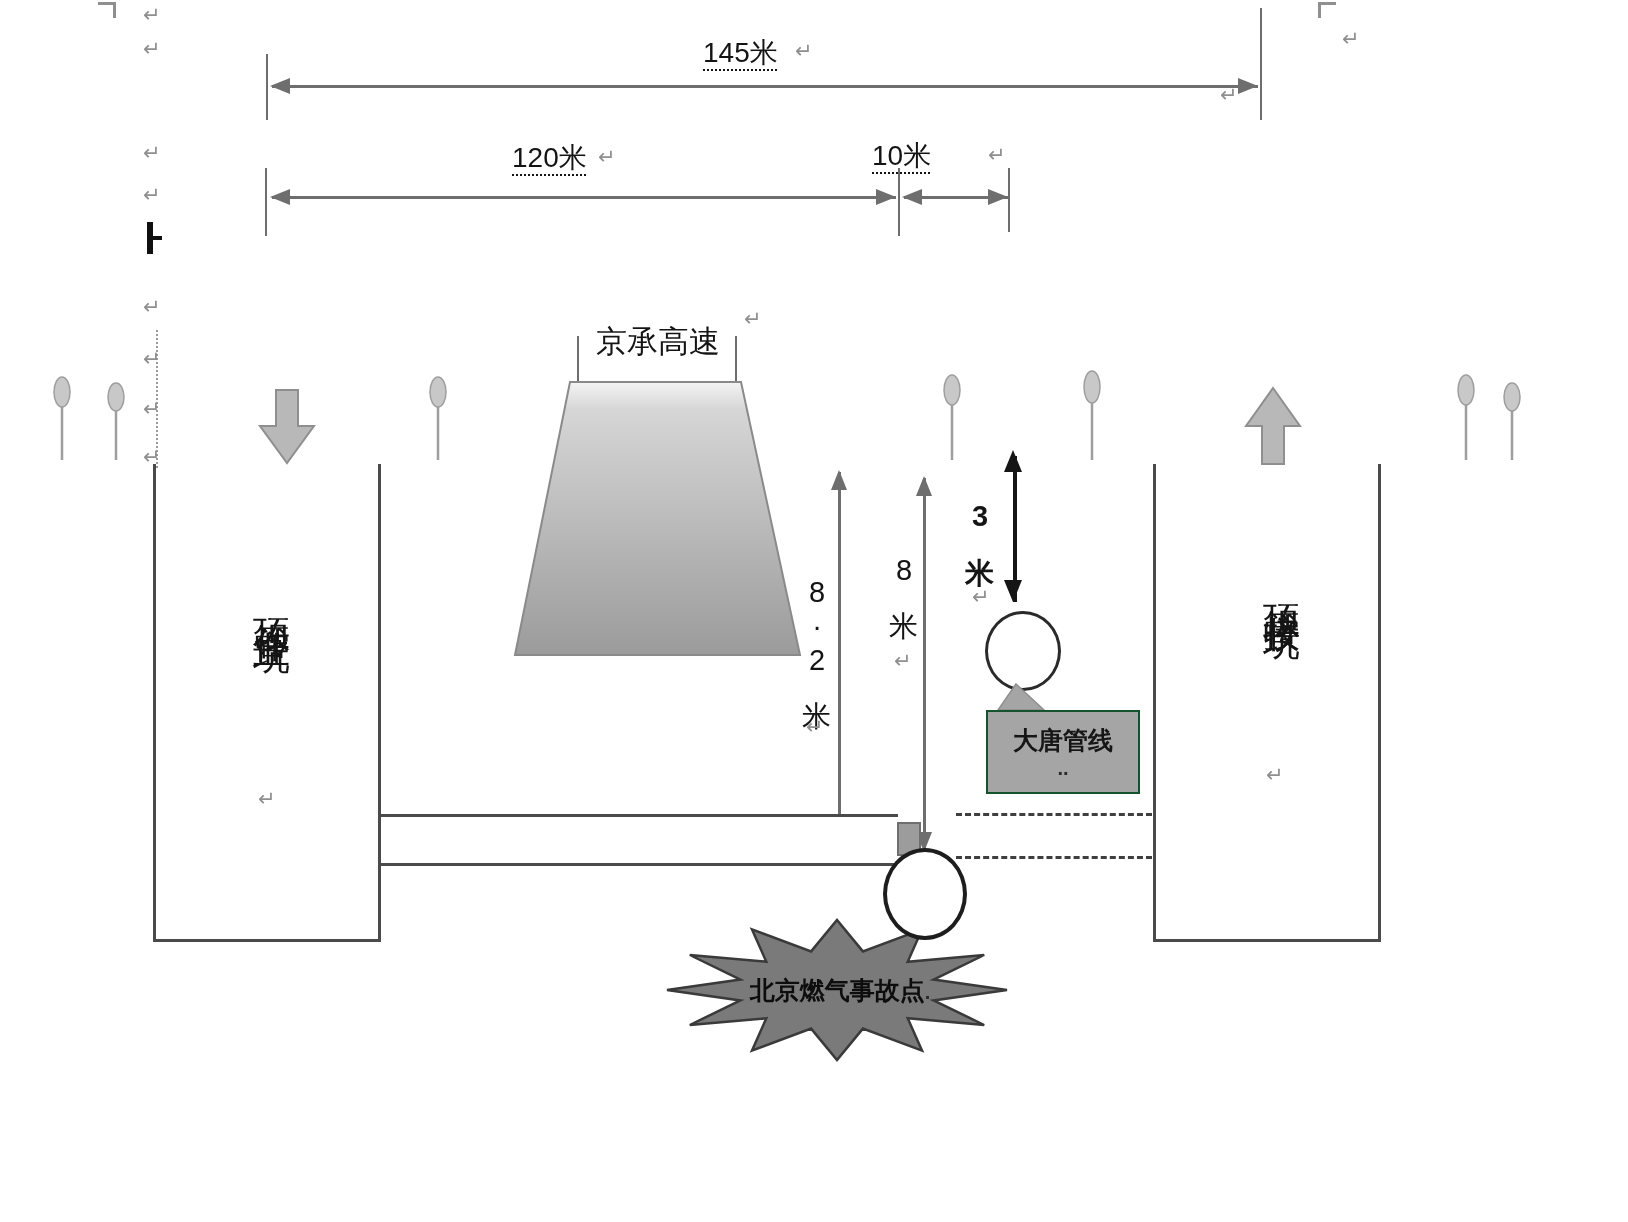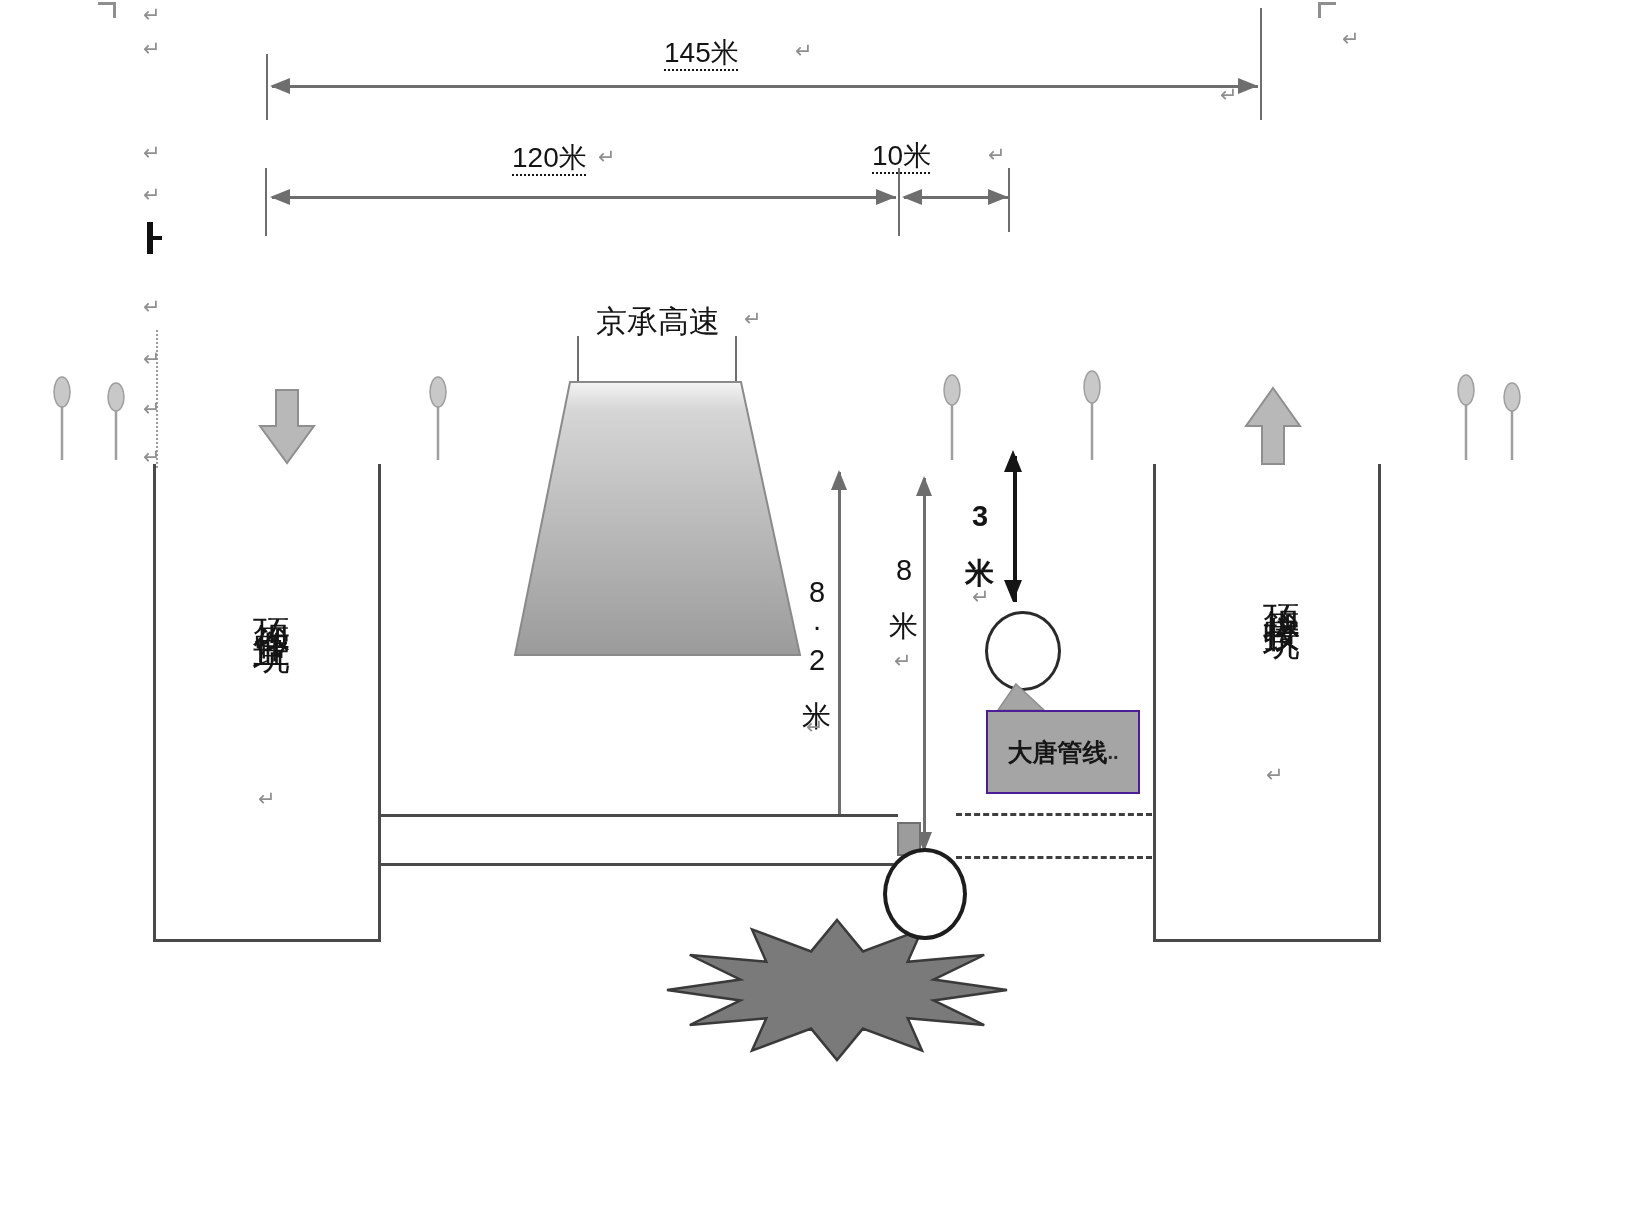--- a/index.html
+++ b/index.html
@@ -29,21 +29,21 @@
   .ah.d{border-left:8px solid transparent;border-right:8px solid transparent;border-top:20px solid var(--dim);}
   .ah.ub{border-left:9px solid transparent;border-right:9px solid transparent;border-bottom:22px solid var(--black);}
   .ah.db{border-left:9px solid transparent;border-right:9px solid transparent;border-top:22px solid var(--black);}
   
   .dim-label{position:absolute;font-size:28px;font-weight:500;color:var(--text);
     text-decoration:underline dotted 2px;text-underline-offset:7px;white-space:nowrap;z-index:7;}
   .vlabel{position:absolute;writing-mode:vertical-rl;text-orientation:upright;color:var(--text);
     white-space:nowrap;z-index:7;}
   .vdim-label{font-size:29px;font-weight:500;letter-spacing:2px;}
   .pit-label{font-size:37px;letter-spacing:4px;}
-  .hwy-label{position:absolute;font-size:31px;text-align:center;z-index:7;}
+  .hwy-label{position:absolute;font-size:31px;text-align:center;z-index:7;margin-top:20px;}
   .mark{position:absolute;font-size:21px;color:var(--mark);z-index:8;line-height:1;}
   .bracket{position:absolute;width:15px;height:13px;z-index:8;}
   .b-tl{border-top:3px solid var(--mark);border-left:3px solid var(--mark);}
   .b-tr{border-top:3px solid var(--mark);border-right:3px solid var(--mark);}
   .cursor-bar{position:absolute;width:6px;height:32px;background:#101010;z-index:8;}
   .cursor-stub{position:absolute;width:9px;height:4px;background:#101010;z-index:8;}
   
   svg{position:absolute;overflow:visible;}
   .tree line{stroke:var(--tree_stroke);stroke-width:2.5;}
   .tree ellipse{fill:var(--tree_fill);stroke:var(--tree_stroke);stroke-width:1.5;}
@@ -51,23 +51,23 @@
   .embankment polygon{stroke:#8a8a8a;stroke-width:2;}
   .g1{stop-color:#f4f4f4}.g2{stop-color:#d6d6d6}.g3{stop-color:#9b9b9b}
   .starburst polygon{fill:var(--star_fill);stroke:#3a3a3a;stroke-width:2.5;}
   .pointer polygon{fill:var(--box_fill);stroke:#8f8f8f;stroke-width:1.5;}
   .pipe{position:absolute;border-top:3px solid var(--line);border-bottom:3px solid var(--line);
     background:#fff;z-index:3;}
   .pipe-head{position:absolute;background:#9c9c9c;border:2px solid #6f6f6f;z-index:5;}
   .circle{position:absolute;border-radius:50%;background:#fff;}
   .circle.datang{border:3px solid #2a2a2a;z-index:5;}
   .circle.gas{border:4px solid #1d1d1d;z-index:6;}
-  .callout-box{position:absolute;background:var(--box_fill);border:2px solid #4c1d95;
+  .callout-box{position:absolute;background:var(--box_fill);border:2px solid #14532d;
     display:flex;align-items:center;justify-content:center;z-index:5;
-    font-size:25px;font-weight:600;color:#161616;}
+    font-size:25px;font-weight:600;color:#161616;flex-direction:column;}
   .star-label{position:absolute;text-align:center;font-size:25px;font-weight:700;color:#0d0d0d;z-index:7;}
   .dot-suffix{font-size:20px;color:#2a2a2a;font-weight:700;}
 </style>
 </head>
 <body>
 
 <div class="canvas">
 
   <div class="bracket b-tr" style="left:98px;top:2px"></div>
   <div class="bracket b-tl" style="left:1318px;top:2px"></div>
@@ -77,21 +77,21 @@
   <span class="mark" style="left:143px;top:142px">↵</span>
   <span class="mark" style="left:143px;top:184px">↵</span>
   <div class="cursor-bar" style="left:147px;top:222px"></div>
   <div class="cursor-stub" style="left:153px;top:236px"></div>
   <span class="mark" style="left:143px;top:296px">↵</span>
   <span class="mark" style="left:143px;top:348px">↵</span>
   <span class="mark" style="left:143px;top:398px">↵</span>
   <span class="mark" style="left:143px;top:446px">↵</span>
   <div class="dotline" style="left:156px;top:330px;height:138px"></div>
 
-  <div class="dim-label" style="left:664px;top:34px">145米</div>
+  <div class="dim-label" style="left:703px;top:34px">145米</div>
   <span class="mark" style="left:795px;top:40px">↵</span>
   <div class="hdim" style="left:272px;top:85px;width:986px"></div>
   <div class="ah l" style="left:270px;top:78px"></div>
   <div class="ah r" style="left:1238px;top:78px"></div>
   <div class="vext" style="left:266px;top:54px;height:66px"></div>
   <div class="vext" style="left:1260px;top:8px;height:112px"></div>
   <span class="mark" style="left:1220px;top:84px">↵</span>
 
   <div class="dim-label" style="left:512px;top:139px">120米</div>
   <span class="mark" style="left:598px;top:146px">↵</span>
@@ -201,14 +201,17 @@
   <div class="callout-box" style="left:986px;top:710px;width:150px;height:80px">
     <span>大唐管线</span>
       <span class="dot-suffix">..</span>
   </div>
 
   <div class="circle gas" style="left:883px;top:848px;width:76px;height:84px"></div>
 
   <svg class="starburst" style="left:662px;top:918px;z-index:4" width="352" height="150" viewBox="0 0 352 150">
     <polygon points="345,72 271.6,82.4 322.2,107 245.7,100.3 260,132.6 200.9,110.6 175,142 149.1,110.6 90,132.6 104.3,100.3 27.8,107 78.4,82.4 5,72 78.4,61.6 27.8,37 104.3,43.7 90,11.4 149.1,33.4 175,2 200.9,33.4 260,11.4 245.7,43.7 322.2,37 271.6,61.6"></polygon>
   </svg>
+  <div class="star-label" style="left:695px;top:974px;width:290px">
+    <span>北京燃气事故点</span><span class="dot-suffix">.</span>
+  </div>
 
 </div>
 
 </body></html>

